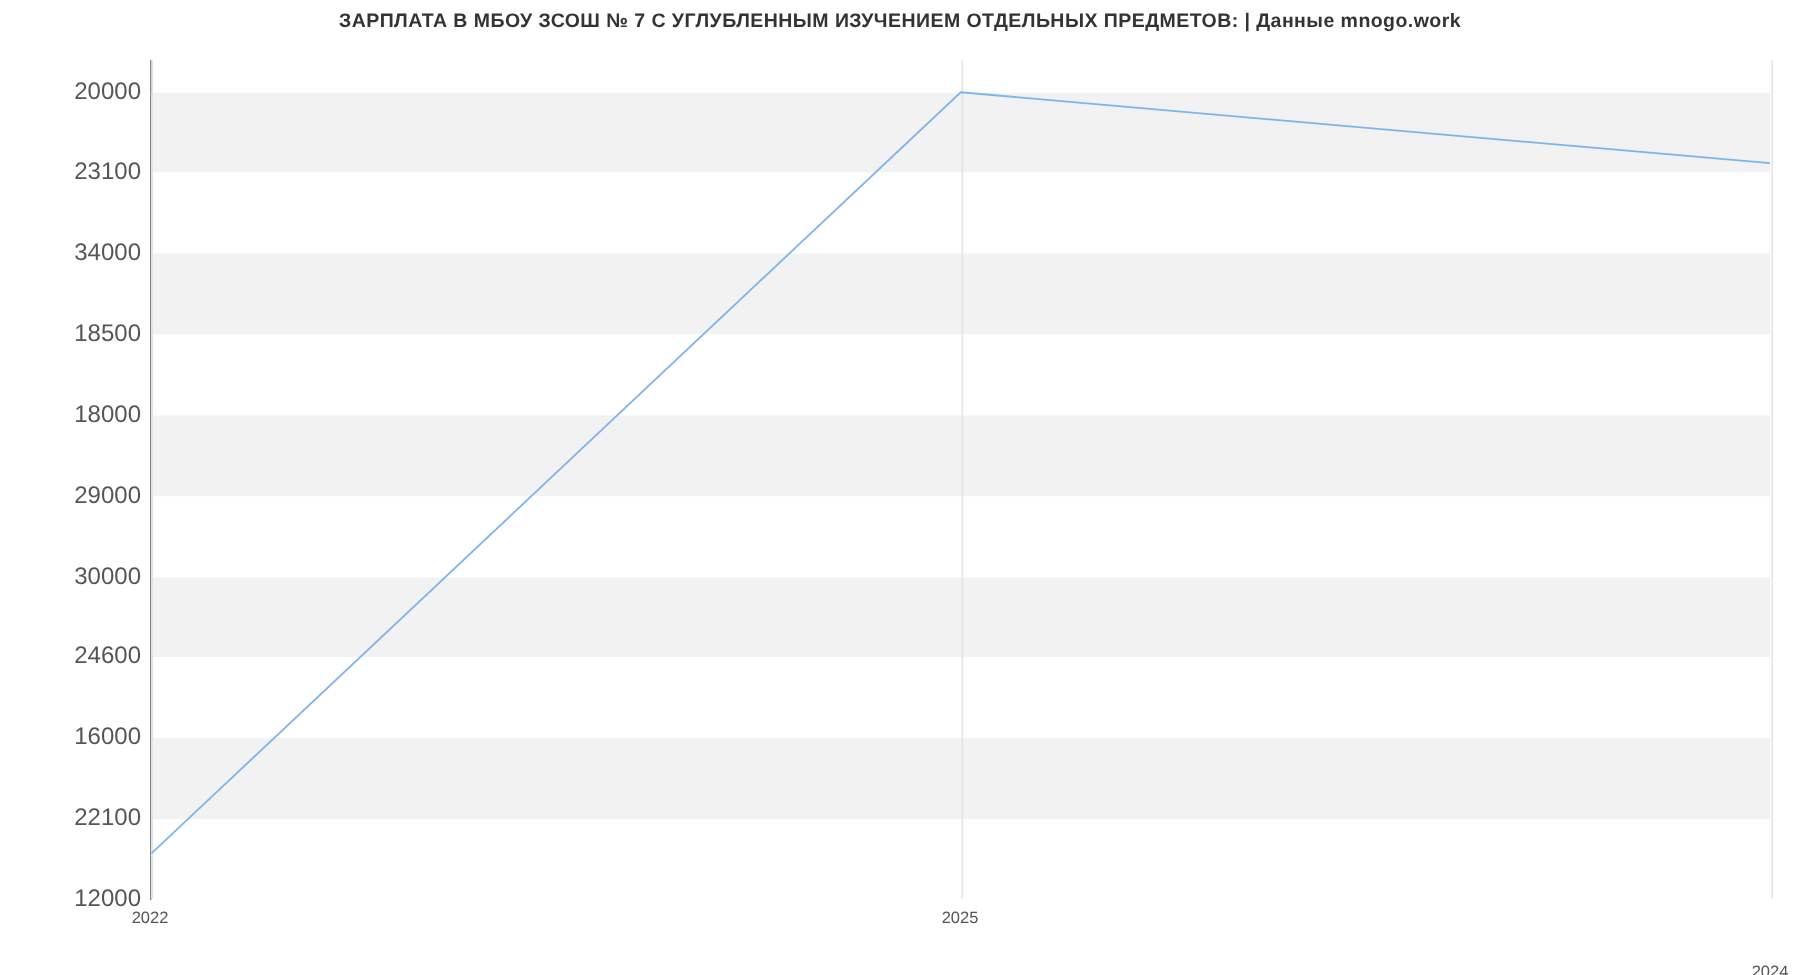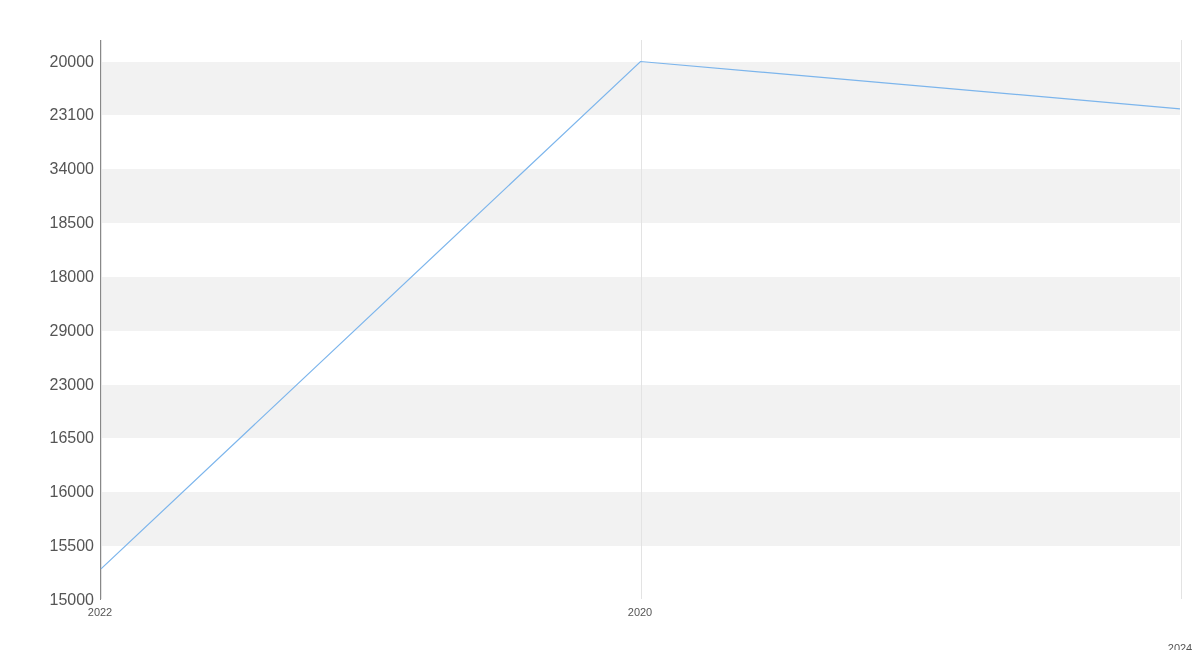--- a/index.html
+++ b/index.html
@@ -77,47 +77,48 @@
   .line {
     fill: none;
     stroke: #7cb5ec;
     stroke-width: 1.2;
   }
 </style>
 </head>
 <body>
 
 <div class="chart-wrap">
+  <div class="title">ЗАРПЛАТА В МБОУ ЗСОШ № 7 С УГЛУБЛЕННЫМ ИЗУЧЕНИЕМ ОТДЕЛЬНЫХ ПРЕДМЕТОВ: | Данные mnogo.work</div>
 
   <div class="plot">
       <div class="band" style="top: 21.5385px; height: 53.8462px; background: rgb(242, 242, 242);"></div>
       <div class="band" style="top: 75.3846px; height: 53.8462px; background: rgb(255, 255, 255);"></div>
       <div class="band" style="top: 129.231px; height: 53.8462px; background: rgb(242, 242, 242);"></div>
       <div class="band" style="top: 183.077px; height: 53.8462px; background: rgb(255, 255, 255);"></div>
       <div class="band" style="top: 236.923px; height: 53.8462px; background: rgb(242, 242, 242);"></div>
       <div class="band" style="top: 290.769px; height: 53.8462px; background: rgb(255, 255, 255);"></div>
       <div class="band" style="top: 344.615px; height: 53.8462px; background: rgb(242, 242, 242);"></div>
       <div class="band" style="top: 398.462px; height: 53.8462px; background: rgb(255, 255, 255);"></div>
       <div class="band" style="top: 452.308px; height: 53.8462px; background: rgb(242, 242, 242);"></div>
       <div class="band" style="top: 506.154px; height: 53.8462px; background: rgb(255, 255, 255);"></div>
 
     <div class="grid-v" style="left: 0px;"></div>
       <div class="grid-v" style="left: 540px;"></div>
       <div class="grid-v" style="left: 1080px;"></div>
       <svg class="series" viewBox="0 0 1080 560" preserveAspectRatio="none">
       <path class="line" d="M0.00 529.85 L540.00 21.54 L1080.00 68.92"></path>
     </svg>
   </div>
-<div class="y-tick" style="top: 600px;">15000</div>
-    <div class="y-tick" style="top: 546.154px;">15500</div>
+<div class="y-tick" style="top: 600px;">12000</div>
+    <div class="y-tick" style="top: 546.154px;">22100</div>
     <div class="y-tick" style="top: 492.308px;">16000</div>
-    <div class="y-tick" style="top: 438.462px;">16500</div>
-    <div class="y-tick" style="top: 384.615px;">23000</div>
+    <div class="y-tick" style="top: 438.462px;">24600</div>
+    <div class="y-tick" style="top: 384.615px;">30000</div>
     <div class="y-tick" style="top: 330.769px;">29000</div>
     <div class="y-tick" style="top: 276.923px;">18000</div>
     <div class="y-tick" style="top: 223.077px;">18500</div>
     <div class="y-tick" style="top: 169.231px;">34000</div>
     <div class="y-tick" style="top: 115.385px;">23100</div>
     <div class="y-tick" style="top: 61.5385px;">20000</div>
     <div class="x-tick" style="left: 100px;">2022</div>
-    <div class="x-tick" style="left: 640px;">2020</div>
+    <div class="x-tick" style="left: 640px;">2025</div>
     <div class="x-tick" style="left: 1180px; margin-top: 36px;">2024</div>
   </div>
 
 </body></html>

